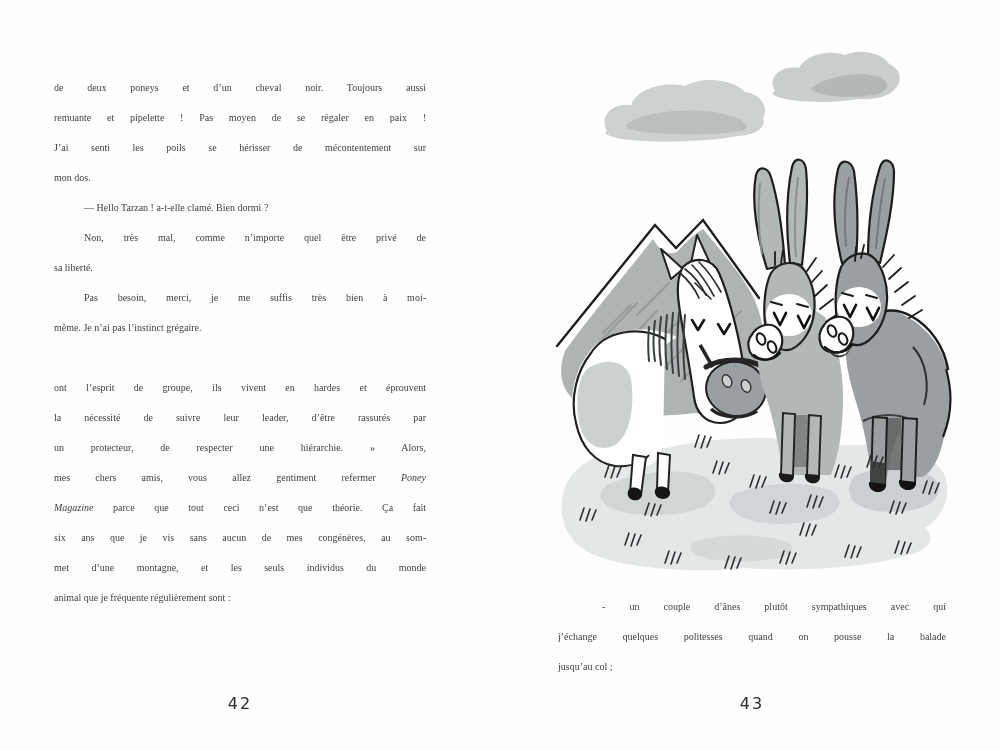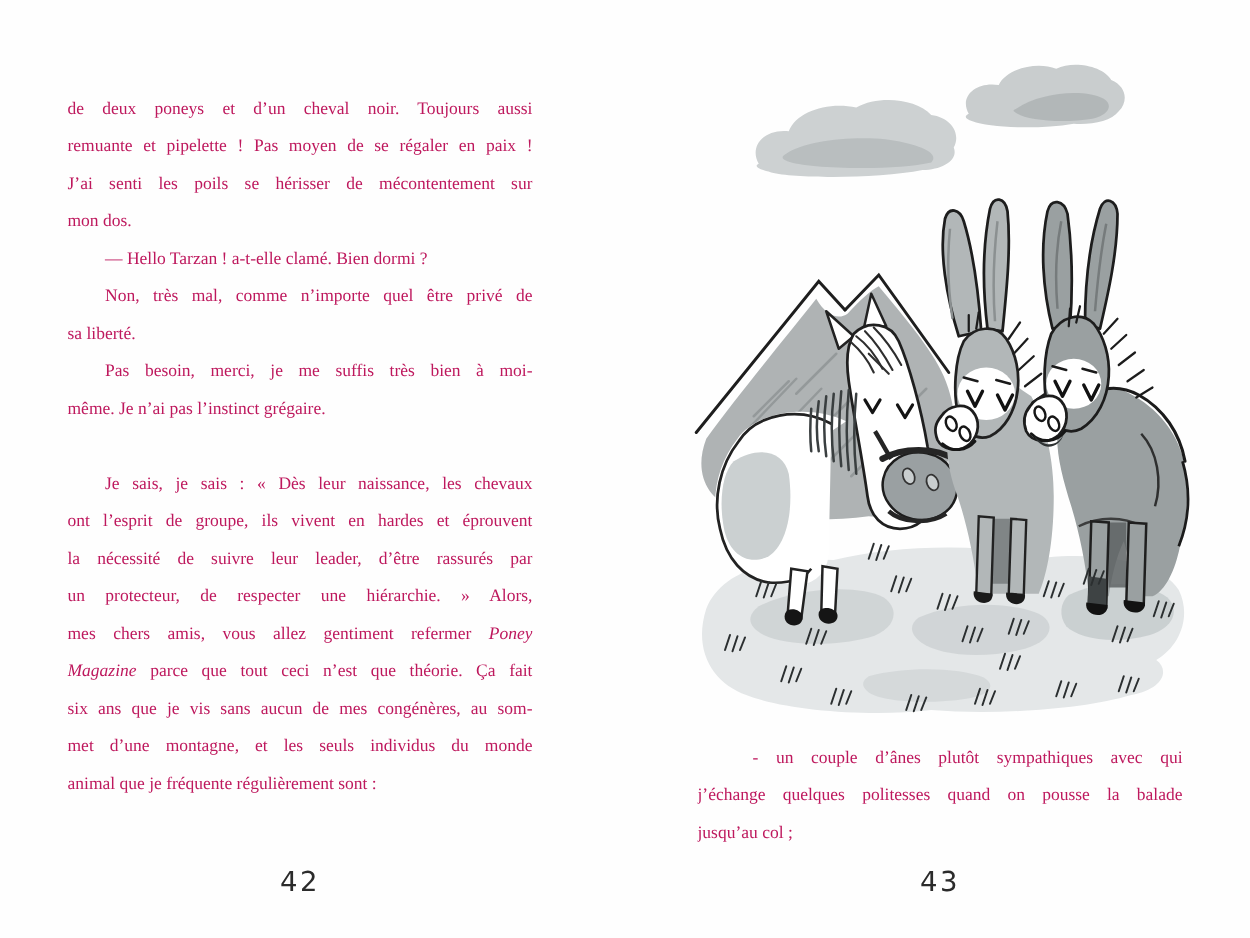--- a/index.html
+++ b/index.html
@@ -2,51 +2,50 @@
 <html lang="fr"><head>
 <meta charset="utf-8">
 <title>Book spread</title>
 <style>
   html,body{margin:0;padding:0}
   body{
     width:1000px;height:750px;position:relative;overflow:hidden;
     background:#fefefe;color:#262626;
     font-family:"Liberation Serif","DejaVu Serif",serif;
   }
-  .textblock{position:absolute;font-size:14px;line-height:30px;color:#be185d}
+  .textblock{position:absolute;font-size:10px;line-height:30px;color:#404040}
   #left-text{left:54px;top:73px;width:372px}
   #caption{left:558px;top:592px;width:388px}
   .line{height:30px;overflow:hidden}
   .line.just{text-align:justify;text-align-last:justify}
   .line.ind{text-indent:30px}
   #caption .line.ind{text-indent:44px}
   .line i{}
   .pagenum{
-    position:absolute;top:694px;font-size:22px;color:#2b2b2b;
+    position:absolute;top:694px;font-size:16px;color:#2b2b2b;
     font-family:"DejaVu Sans",sans-serif;letter-spacing:2px;text-align:center;
   }
   #pagenum-left{left:54px;width:372px}
   #pagenum-right{left:558px;width:388px}
   .illustration{position:absolute;left:545px;top:15px;width:410px;height:570px}
 </style>
 </head>
 <body>
 
 <div id="left-text" class="textblock">
     <div class="line just"><span>de deux poneys et d’un cheval noir. Toujours aussi</span></div>
     <div class="line just"><span>remuante et pipelette ! Pas moyen de se régaler en paix !</span></div>
     <div class="line just"><span>J’ai senti les poils se hérisser de mécontentement sur</span></div>
     <div class="line"><span>mon dos.</span></div>
     <div class="line ind"><span>— Hello Tarzan ! a-t-elle clamé. Bien dormi ?</span></div>
     <div class="line just ind"><span>Non, très mal, comme n’importe quel être privé de</span></div>
     <div class="line"><span>sa liberté.</span></div>
     <div class="line just ind"><span>Pas besoin, merci, je me suffis très bien à moi-</span></div>
     <div class="line"><span>même. Je n’ai pas l’instinct grégaire.</span></div>
     <div class="line"></div>
-    <div class="line just ind"><span>Je sais, je sais : « Dès leur naissance, les chevaux</span></div>
     <div class="line just"><span>ont l’esprit de groupe, ils vivent en hardes et éprouvent</span></div>
     <div class="line just"><span>la nécessité de suivre leur leader, d’être rassurés par</span></div>
     <div class="line just"><span>un protecteur, de respecter une hiérarchie. » Alors,</span></div>
     <div class="line just"><span>mes chers amis, vous allez gentiment refermer </span><i>Poney</i></div>
     <div class="line just"><i>Magazine</i><span> parce que tout ceci n’est que théorie. Ça fait</span></div>
     <div class="line just"><span>six ans que je vis sans aucun de mes congénères, au som-</span></div>
     <div class="line just"><span>met d’une montagne, et les seuls individus du monde</span></div>
     <div class="line"><span>animal que je fréquente régulièrement sont :</span></div>
   </div>
 

